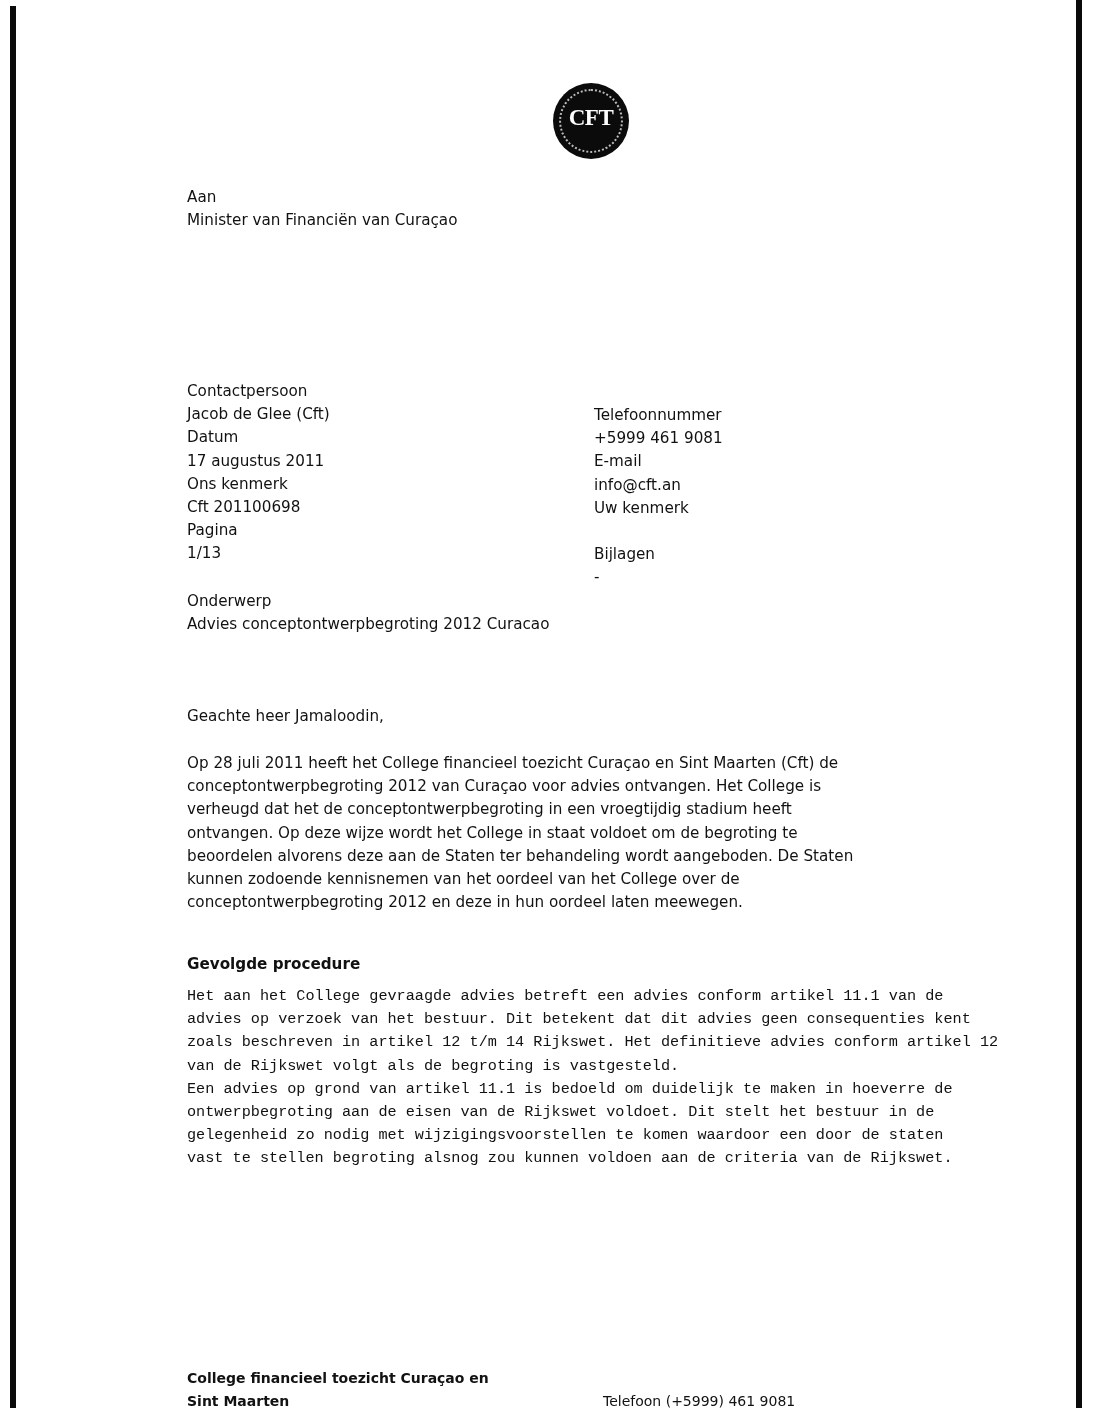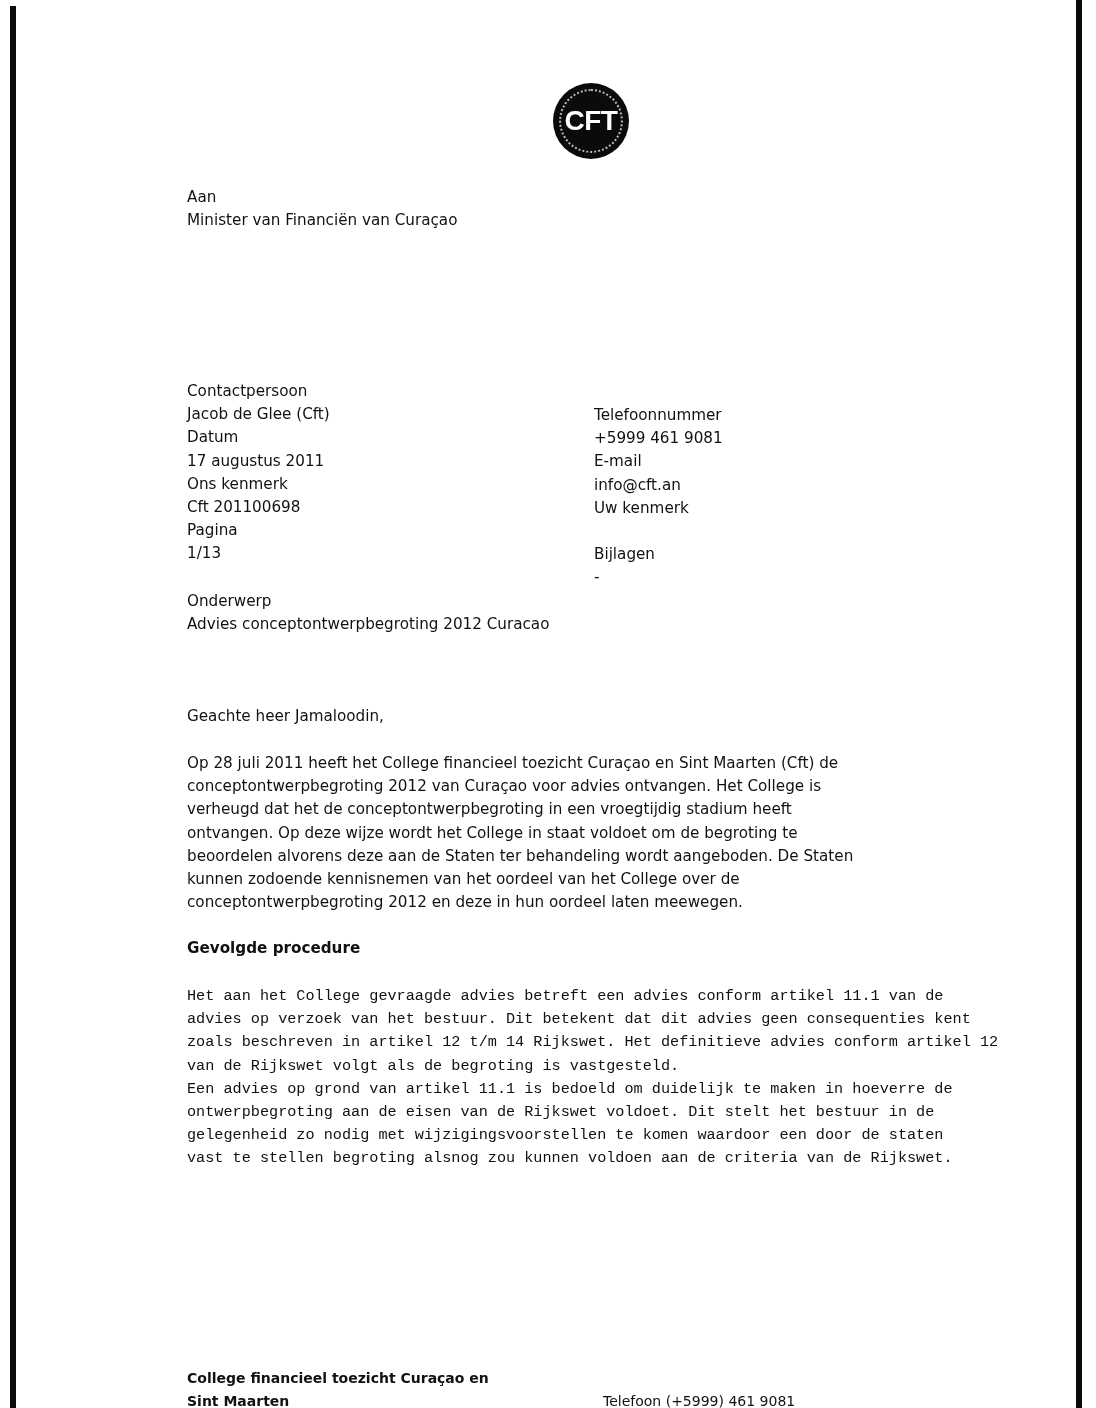--- a/index.html
+++ b/index.html
@@ -4,25 +4,25 @@
 <style>
   html, body { margin:0; padding:0; }
   body {
     width:1096px; height:1408px; position:relative; overflow:hidden;
     background:#ffffff; color:#111;
     font-family:"DejaVu Sans", sans-serif; font-size:15.2px;
   }
   .edge-left { position:absolute; left:10px; top:6px; width:6px; height:1402px; background:#0a0a0a; }
   .edge-right { position:absolute; left:1076px; top:0; width:6px; height:1408px; background:#0a0a0a; }
   .logo { position:absolute; left:553px; top:83px; width:76px; height:76px; border-radius:50%; background:#0b0b0b; }
-  .logo-text { position:absolute; left:0; right:0; top:22px; text-align:center; color:#fff; font-weight:bold; font-size:28px; letter-spacing:-0.5px; font-family:Liberation Sans, sans-serif; }
+  .logo-text { position:absolute; left:0; right:0; top:22px; text-align:center; color:#fff; font-weight:bold; font-size:23px; letter-spacing:-0.5px; font-family:Liberation Serif, serif; }
   .logo-ring { position:absolute; left:6px; top:6px; width:60px; height:60px; border-radius:50%; border:2px dotted #bbb; }
   .blk { position:absolute; line-height:23.2px; white-space:nowrap; }
   .p { position:absolute; left:187px; width:720px; line-height:23.2px; white-space:nowrap; }
-  .h { font-weight:bold; }
+  .h { font-weight:bold;margin-top:16px; }
   .foot-bold { font-weight:bold; }
 </style>
 </head>
 <body>
 
 <div class="edge-left"></div>
 <div class="edge-right"></div>
 
 <div class="logo">
   <div class="logo-ring"></div>

